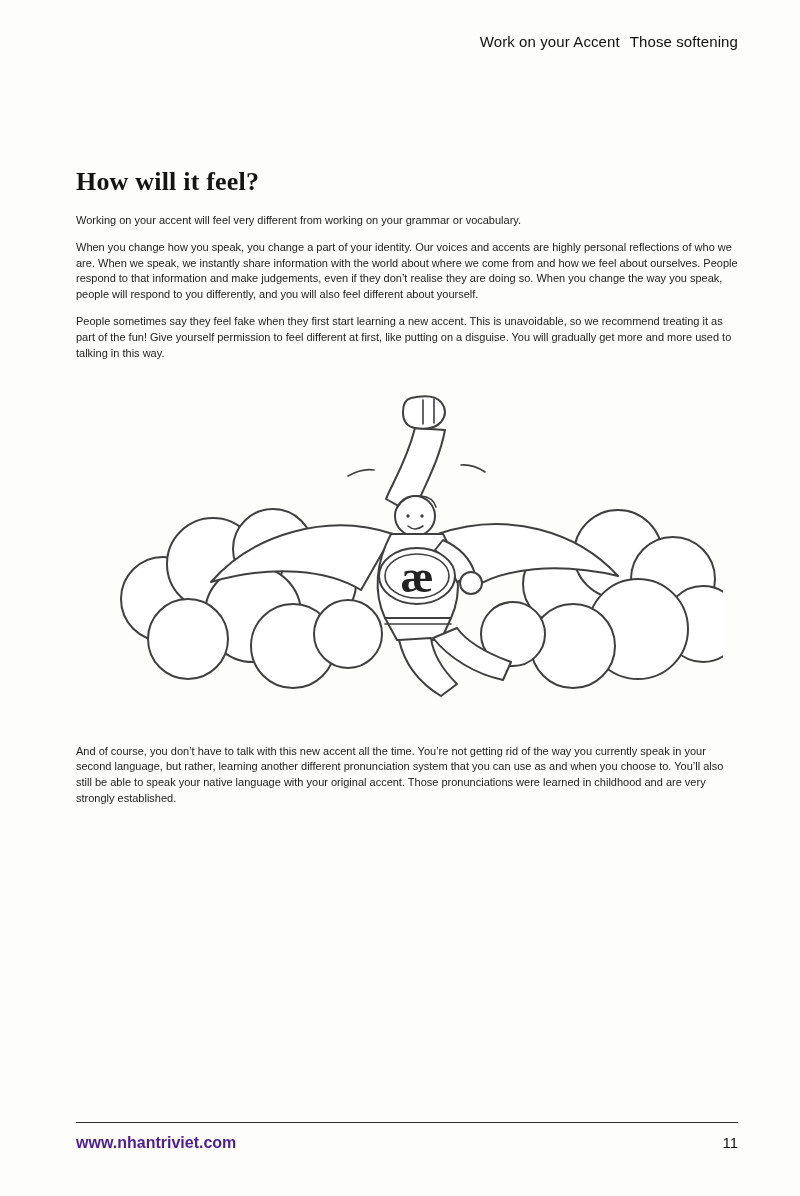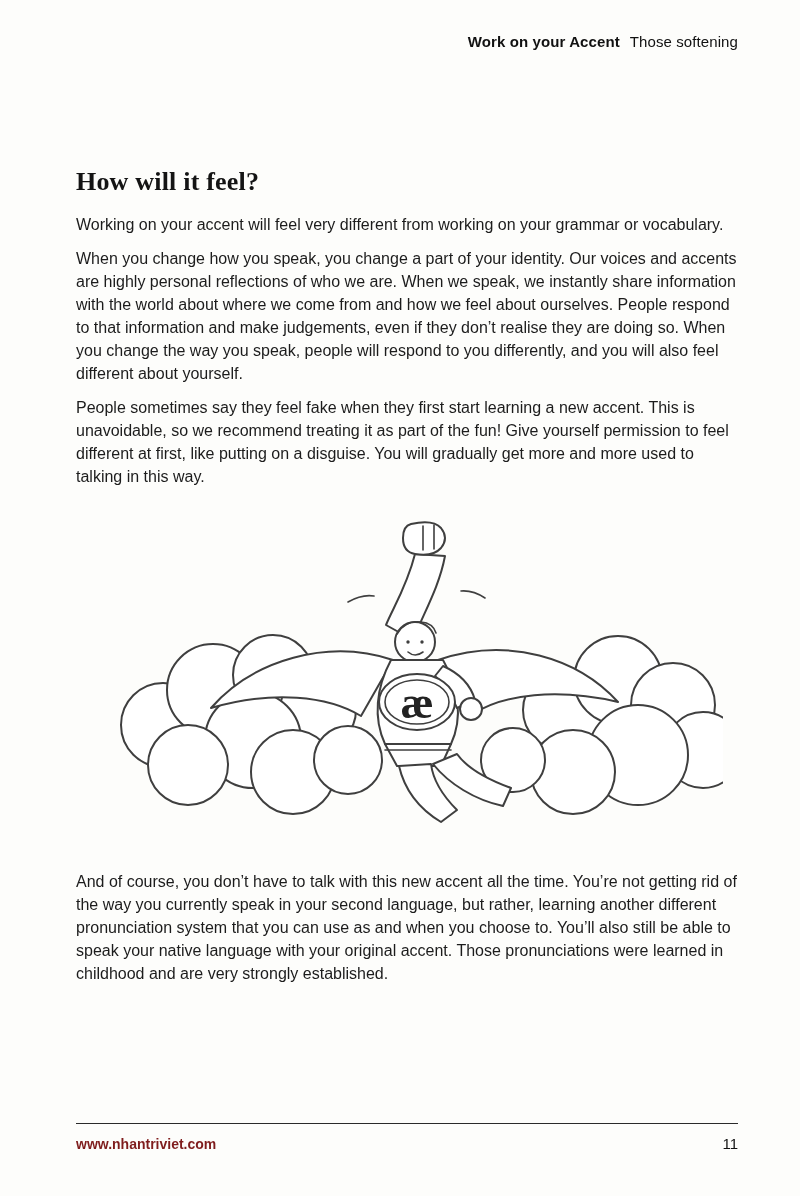--- a/index.html
+++ b/index.html
@@ -10,51 +10,51 @@
     width:800px; height:1196px;
     background:#fdfdfb;
     color:#1b1b1b;
     overflow:hidden;
   }
   .running-head {
     position:absolute; top:33px; right:62px;
     font-size:15px; letter-spacing:0.1px;
     color:#111;
   }
-  .running-head .bold { font-weight:bold; margin-right:10px; }
+  .running-head .bold { font-weight:normal; margin-right:10px; }
   .content {
     position:absolute; top:136px; left:76px; right:60px;margin-top:31px;
   }
   h1.section-heading {
     font-family:"Liberation Serif", serif;
     font-size:26px; font-weight:600; color:#141414;
     margin-bottom:16px; letter-spacing:0.2px;
   }
   p.body-para {
-    font-size:16px; line-height:1.44; color:#1c1c1c;
+    font-size:11px; line-height:1.44; color:#1c1c1c;
     margin-bottom:11px; text-align:left;
   }
   .illustration-wrap {
     width:630px; height:330px;
     margin:22px auto 30px auto;
   }
   .illustration-wrap svg { width:100%; height:100%; }
   .line { fill:#ffffff; stroke:#3f3f3f; stroke-width:2; stroke-linecap:round; stroke-linejoin:round; }
   .line-thin { fill:none; stroke:#3f3f3f; stroke-width:1.6; stroke-linecap:round; }
   .emblem-text {
     font-family:"Liberation Serif", serif;
     font-weight:bold; font-size:46px; fill:#222;
   }
   .footer {
     position:absolute; left:76px; right:62px; bottom:44px;
     border-top:1.2px solid #2a2a2a;
     padding-top:11px;
     display:flex; justify-content:space-between; align-items:baseline;
   }
-  .footer .site { font-size:14px; font-weight:bold; color:#7f1d1d; }
+  .footer .site { font-size:16px; font-weight:bold; color:#4c1d95; }
   .footer .pageno { font-size:15px; color:#111; }
 </style>
 </head>
 <body>
 
 <div class="page">
 
   <div class="running-head">
     <span class="bold">Work on your Accent</span><span>Those softening</span>
   </div>

